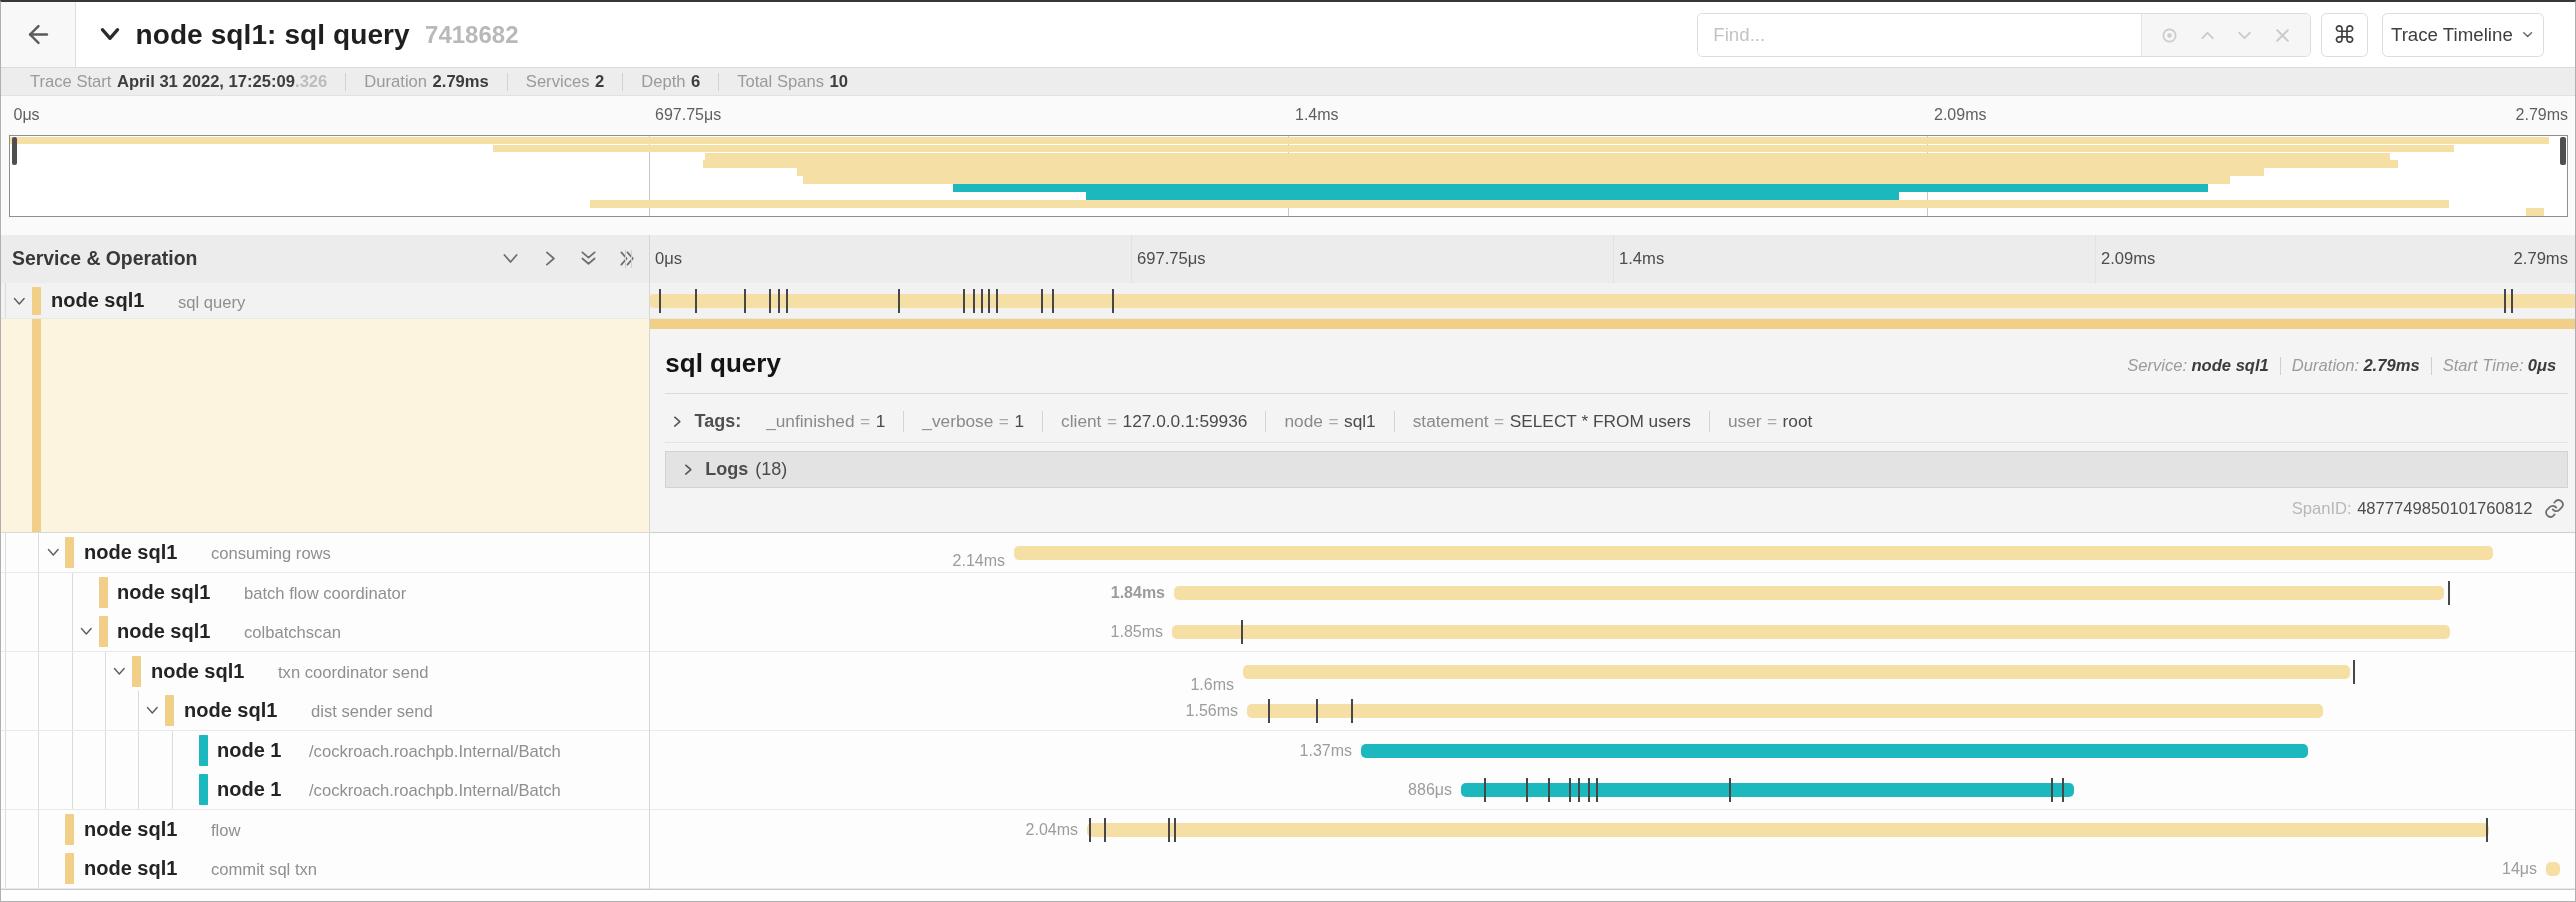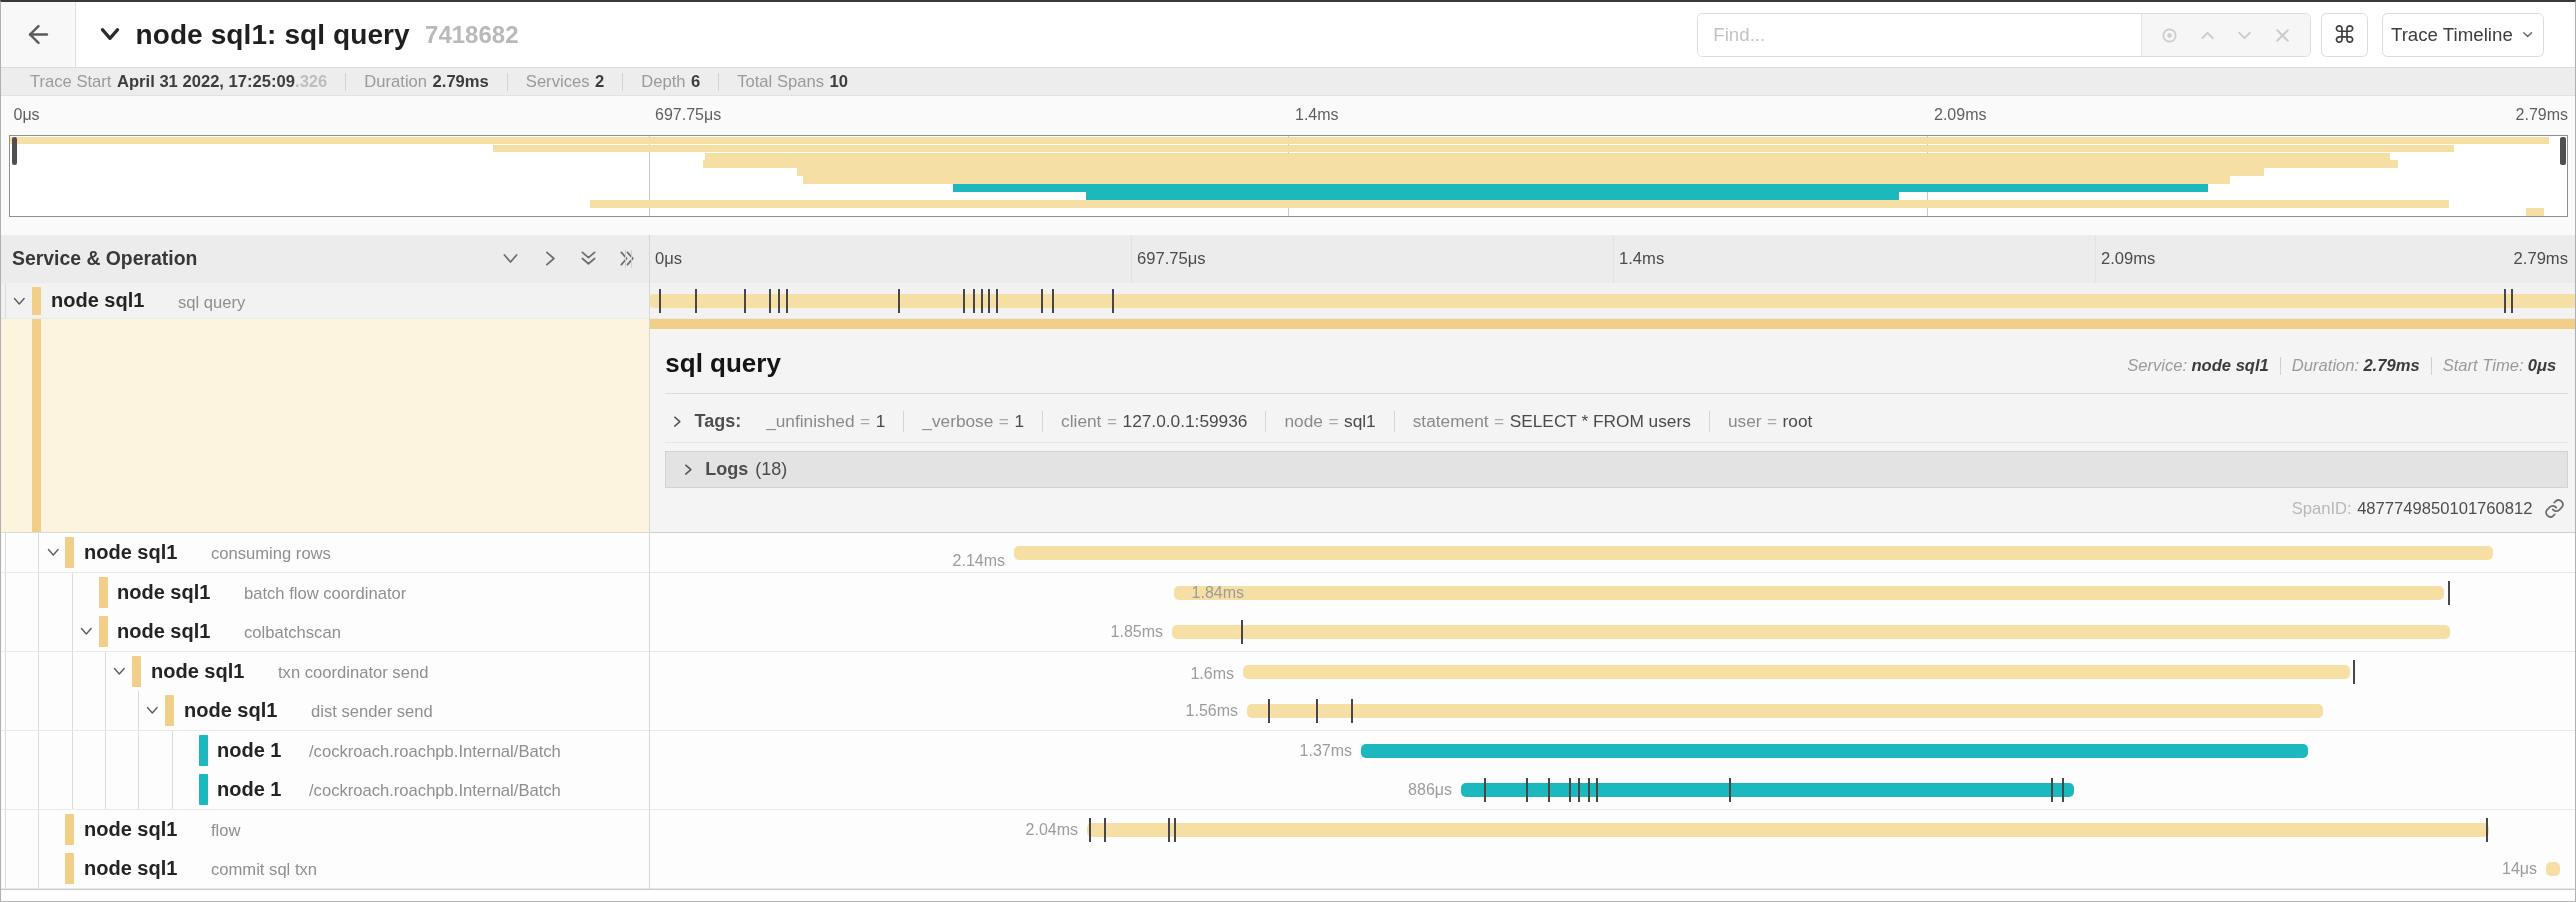--- a/index.html
+++ b/index.html
@@ -293,21 +293,21 @@
         <div class="dur-label" style="right: 1570px; top: 10.7px; margin-top: 8px;">2.14ms</div>
       </div>
       <div class="row" style="top: 571px; height: 40px;">
         <div class="guide" style="left: 4.2px;"></div>
         <div class="guide" style="left: 37px;"></div>
         <div class="guide" style="left: 71px;"></div>
         <div class="stripe" style="left: 98px; top: 4.2px; height: 31px; background: rgb(242, 207, 136);"></div>
         <div class="svc-label" style="left: 116px; top: 8px;">node sql1</div>
         <div class="op-label" style="left: 243px; top: 11.4px;">batch flow coordinator</div>
         <div class="bar" style="left: 1173px; width: 1270px; top: 12.5px; background: rgb(246, 223, 164);"></div>
-        <div class="dur-label" style="right: 1331px; top: 10.7px;">1.84ms</div>
+        <div class="dur-label" style="right: 1410px; top: 10.7px; font-weight: bold;">1.84ms</div>
         <div class="bar-tick" style="left: 2447px; top: 7.6px; background: rgb(71, 71, 71);"></div>
       </div>
       <div class="row" style="top: 610px; height: 40px;">
         <div class="guide" style="left: 4.2px;"></div>
         <div class="guide" style="left: 37px;"></div>
         <div class="guide" style="left: 71px;"></div>
         <div class="tree-chevron" style="left: 77px; top: 11.4px;">
           <svg viewBox="0 0 24 24" fill="none" stroke="currentColor" stroke-width="2" stroke-linecap="round" stroke-linejoin="round">
             <polyline points="5 8 12 16 19 8"></polyline>
           </svg>
@@ -326,21 +326,21 @@
         <div class="guide" style="left: 104px;"></div>
         <div class="tree-chevron" style="left: 110px; top: 11.4px;">
           <svg viewBox="0 0 24 24" fill="none" stroke="currentColor" stroke-width="2" stroke-linecap="round" stroke-linejoin="round">
             <polyline points="5 8 12 16 19 8"></polyline>
           </svg>
         </div>
         <div class="stripe" style="left: 131px; top: 4.2px; height: 31px; background: rgb(242, 207, 136);"></div>
         <div class="svc-label" style="left: 150px; top: 8px;">node sql1</div>
         <div class="op-label" style="left: 277px; top: 11.4px;">txn coordinator send</div>
         <div class="bar" style="left: 1242px; width: 1107px; top: 12.5px; background: rgb(246, 223, 164);"></div>
-        <div class="dur-label" style="right: 1341px; top: 13px;">1.6ms</div>
+        <div class="dur-label" style="right: 1341px; top: 24px;">1.6ms</div>
         <div class="bar-tick" style="left: 2352px; top: 7.6px; background: rgb(71, 71, 71);"></div>
       </div>
       <div class="row" style="top: 689px; height: 40px;">
         <div class="guide" style="left: 4.2px;"></div>
         <div class="guide" style="left: 37px;"></div>
         <div class="guide" style="left: 71px;"></div>
         <div class="guide" style="left: 104px;"></div>
         <div class="guide" style="left: 137px;"></div>
         <div class="tree-chevron" style="left: 143px; top: 11.4px;">
           <svg viewBox="0 0 24 24" fill="none" stroke="currentColor" stroke-width="2" stroke-linecap="round" stroke-linejoin="round">

